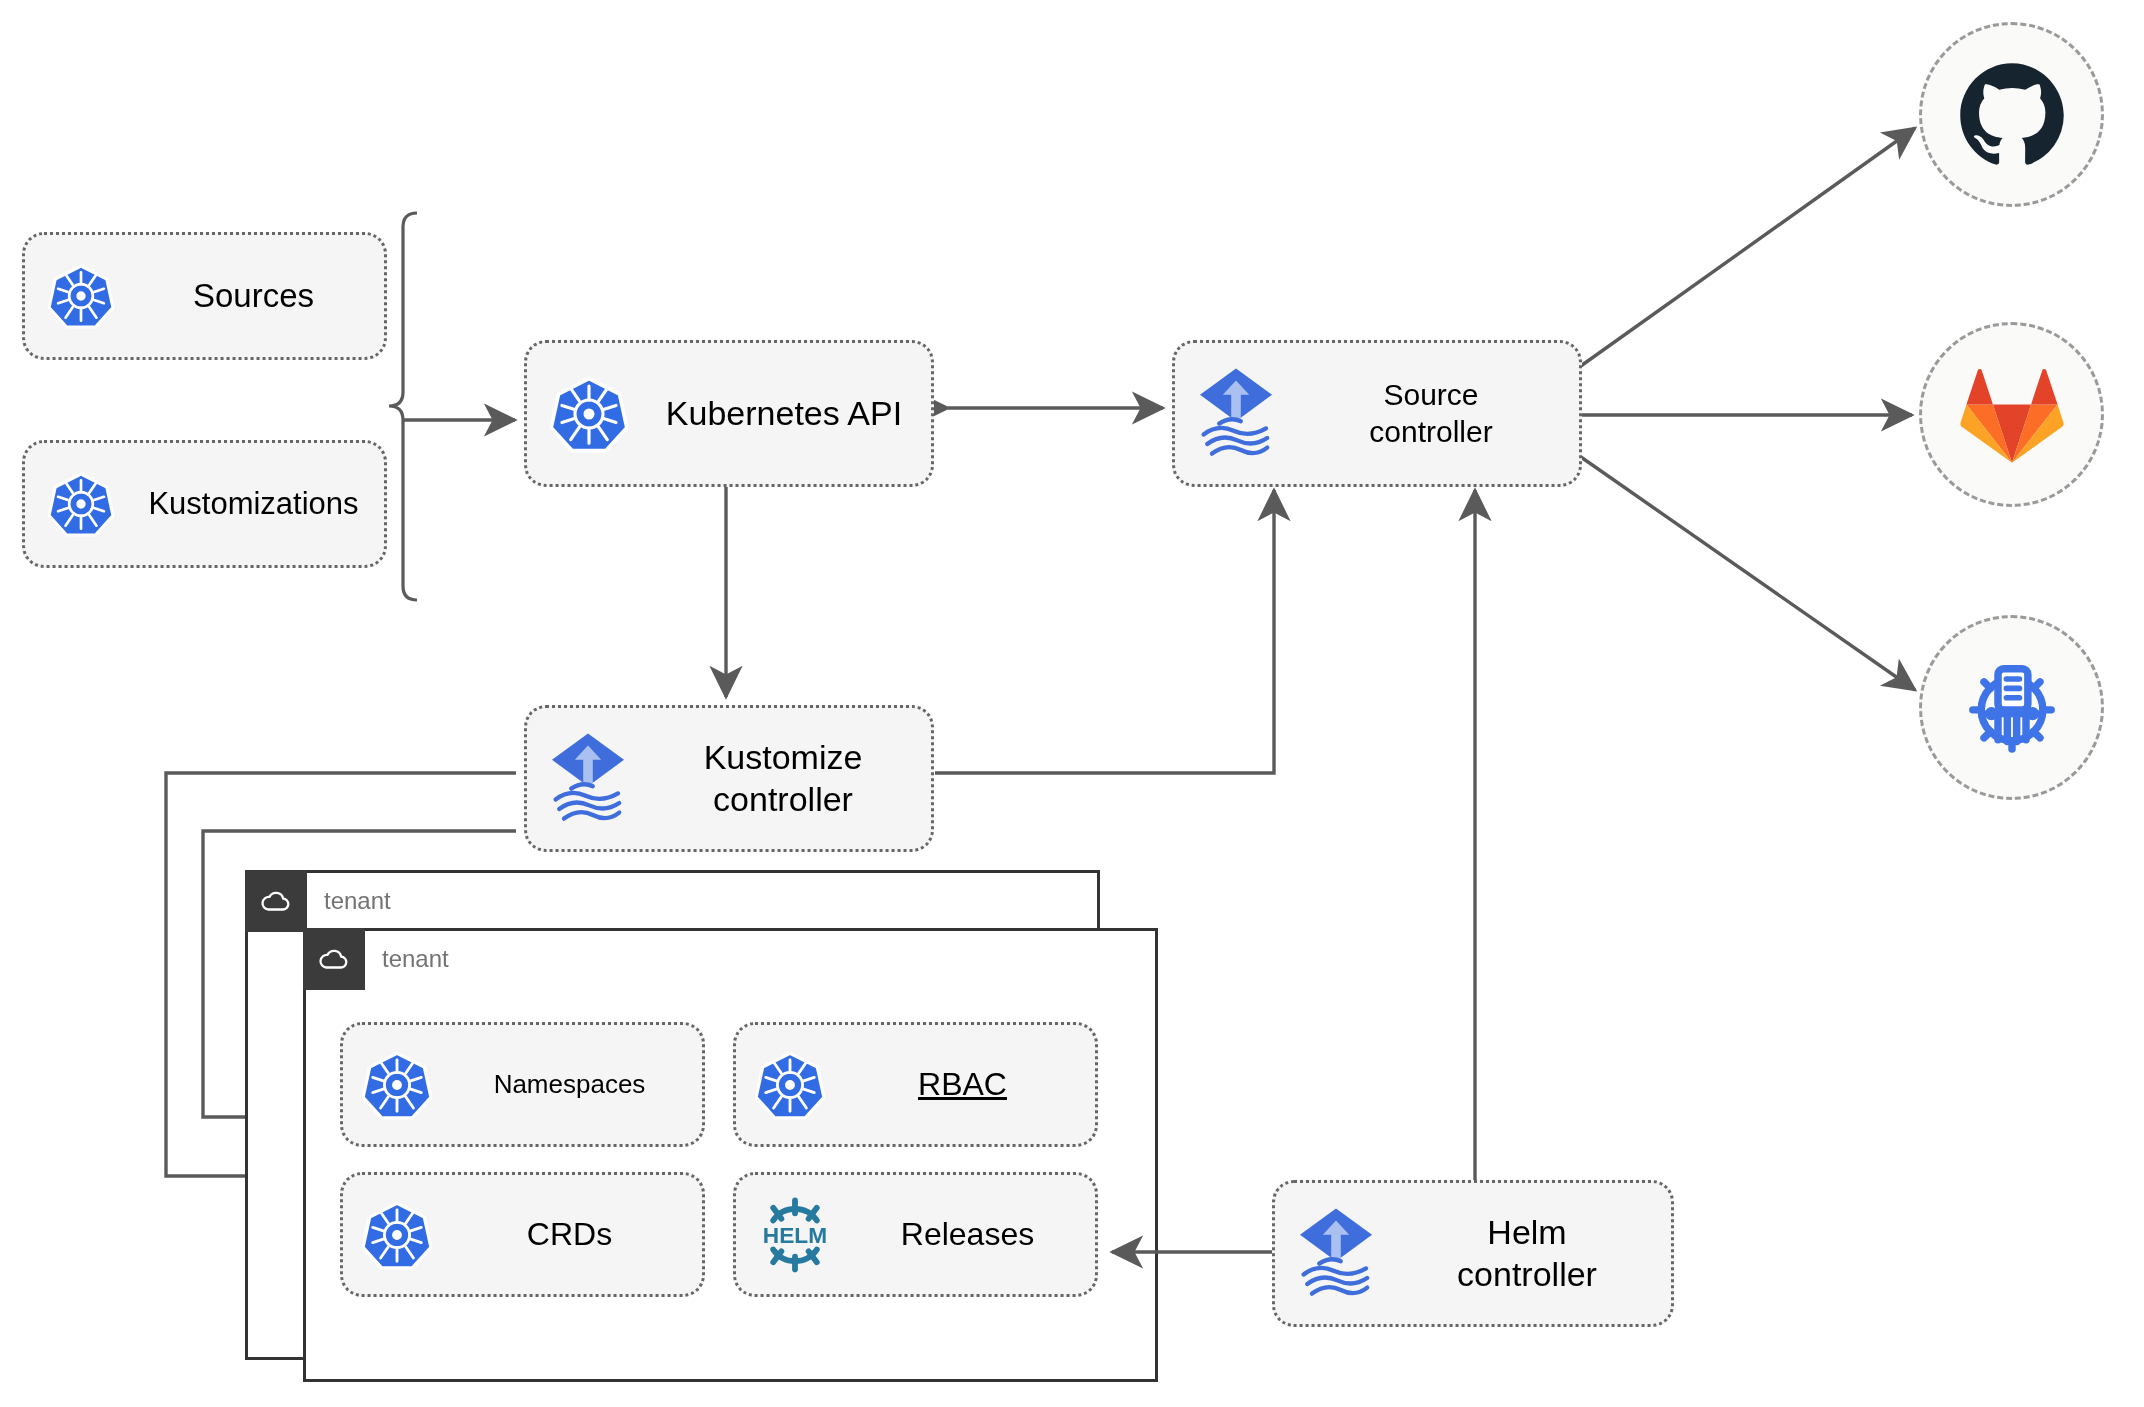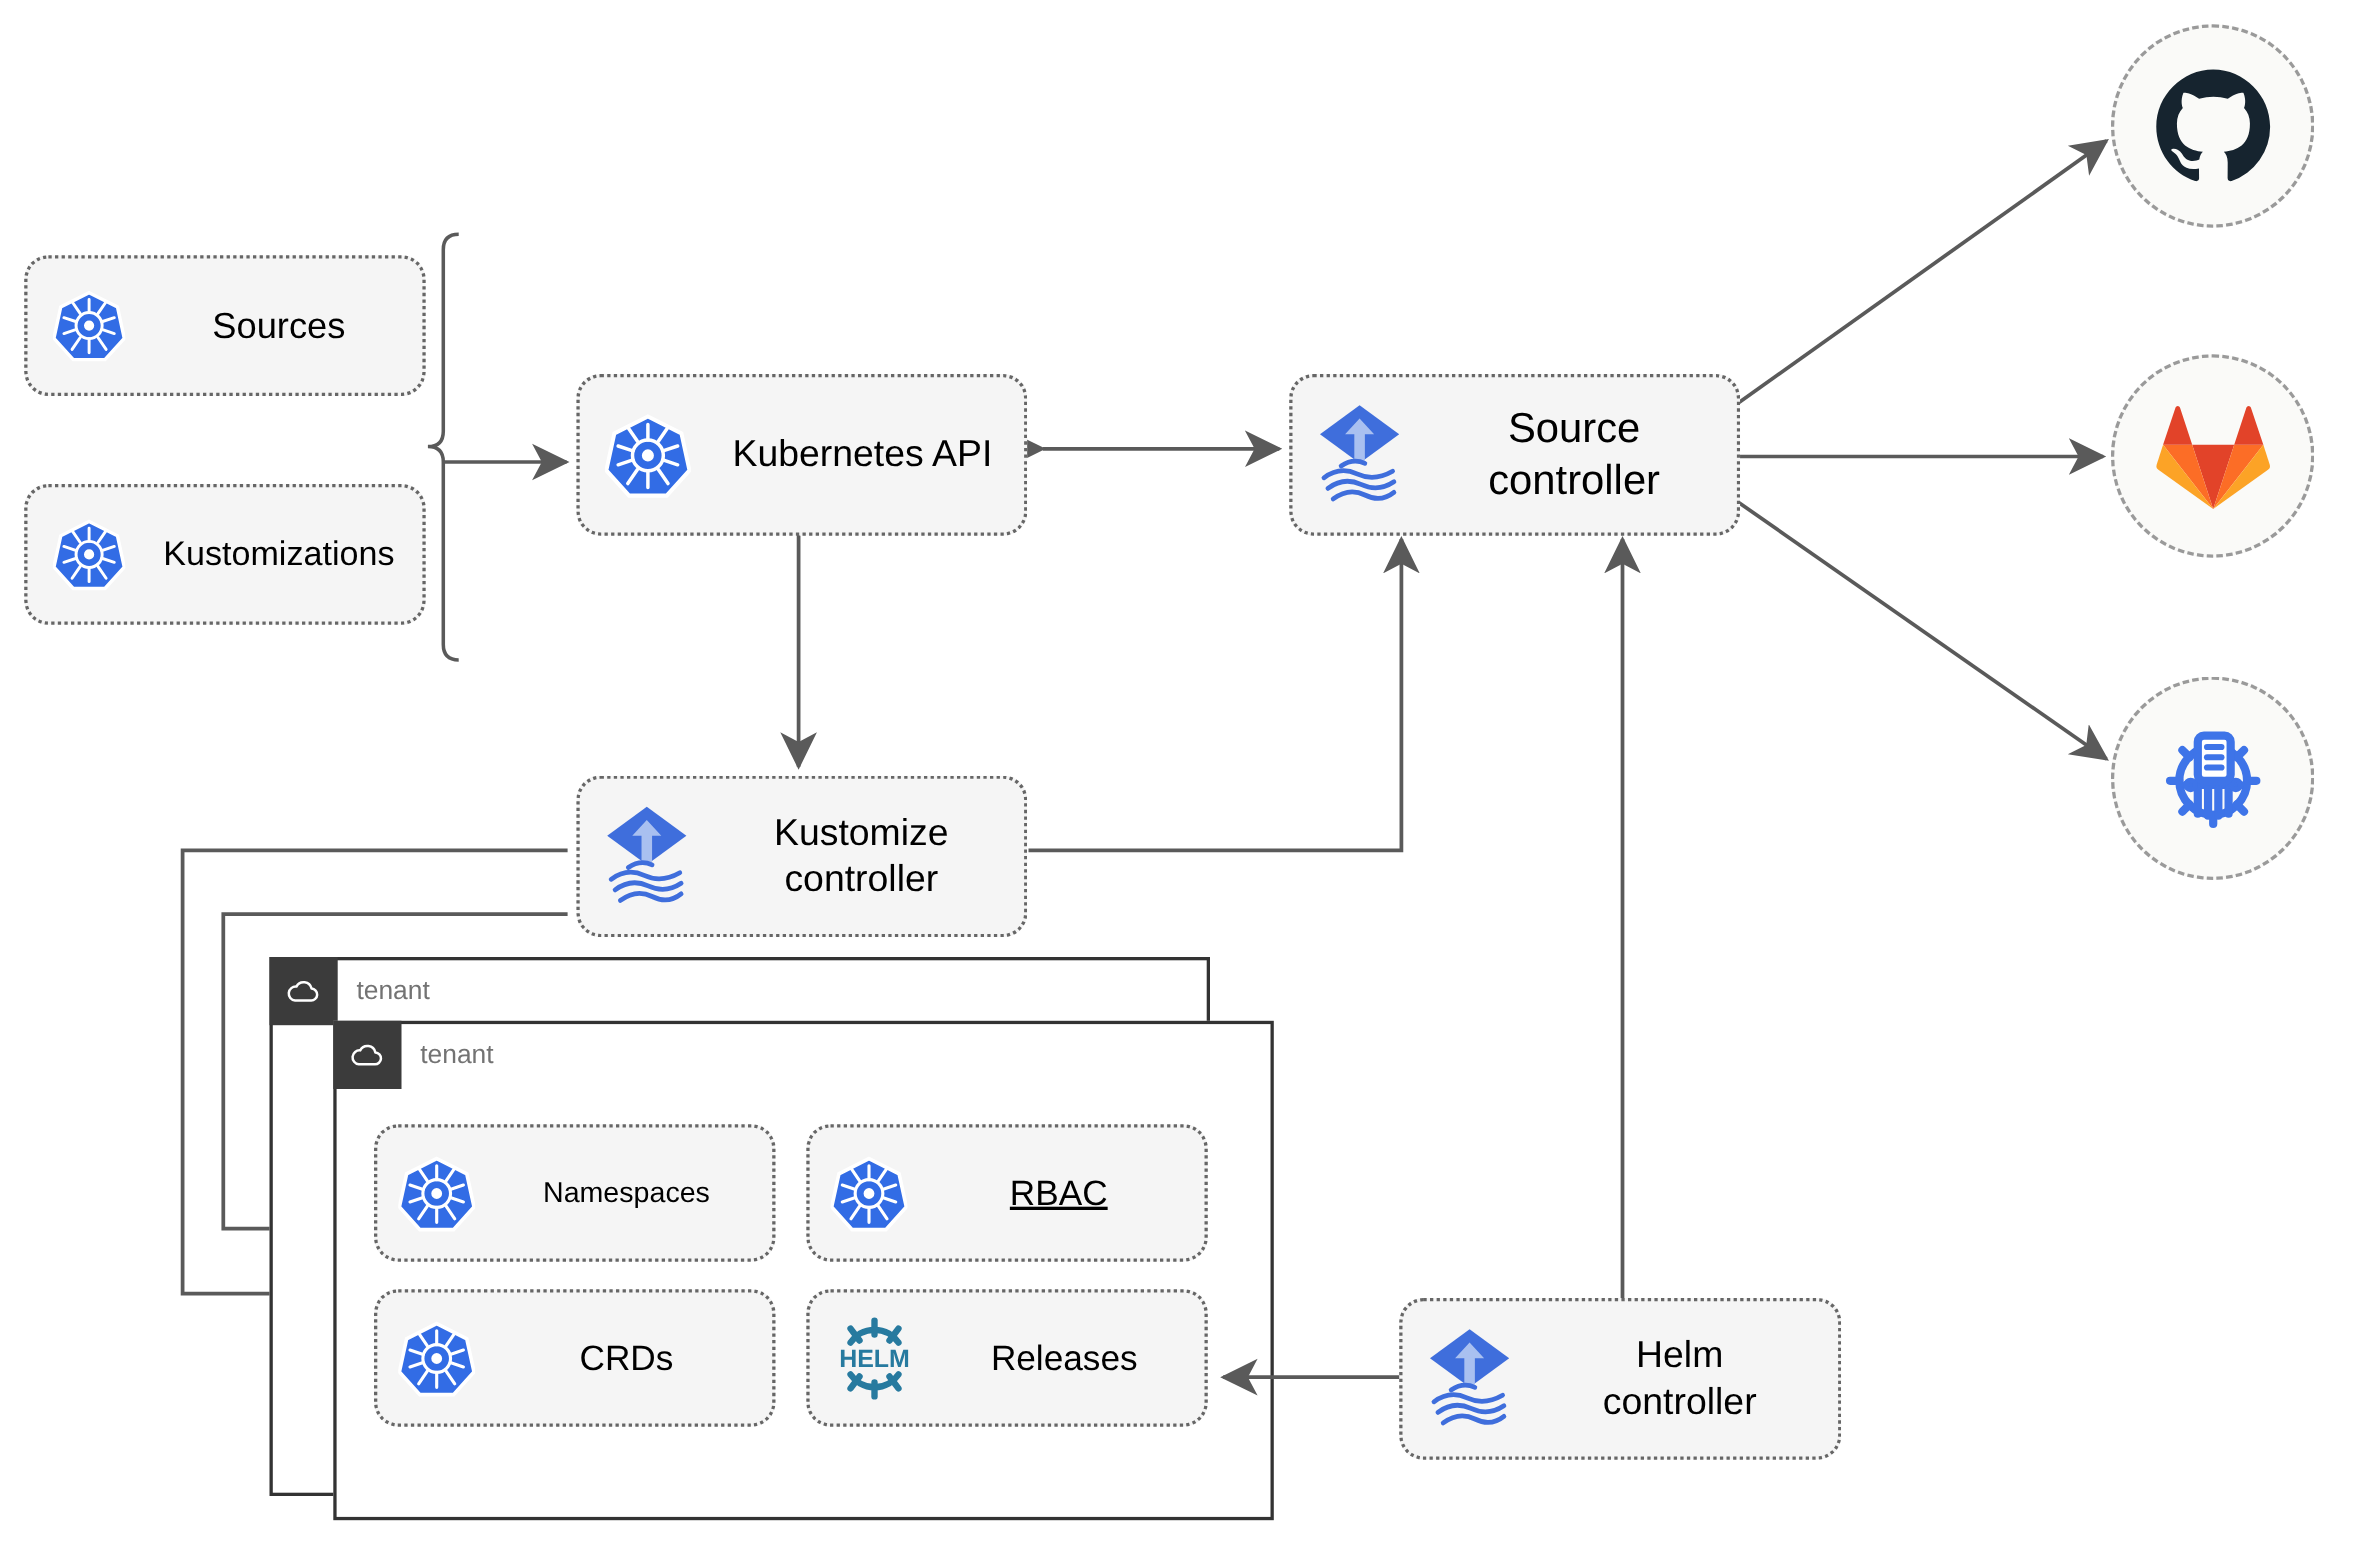--- a/index.html
+++ b/index.html
@@ -177,21 +177,21 @@
         <path d="M36 2 L66 24 L36 46 L6 24 Z" fill="#3F6EDC"></path>
         <path d="M36 12 L47 24 L40 24 L40 44 L32 44 L32 24 L25 24 Z" fill="#A9C0F0"></path>
         <g stroke="#3F6EDC" stroke-width="3.6" fill="none" stroke-linecap="round">
           <path d="M9 57 q12 -9 25 -3 q13 6 27 -2"></path>
           <path d="M12 65 q12 -9 25 -3 q13 6 25 -2"></path>
           <path d="M16 73 q12 -9 24 -3 q12 6 22 -2"></path>
           <path d="M22 48 q9 -6 18 -2"></path>
         </g>
       </svg>
     </div>
-    <div class="lbl" style="font-size:38px;">Source
+    <div class="lbl" style="font-size:30px;">Source
 controller</div>
   </div>
 
   <div class="node" style="left:524px;top:705px;width:410px;height:147px;justify-content:center;">
     <div class="ico" style="width:122px;">
       <svg width="88" height="96" viewBox="0 0 72 80">
         <path d="M36 2 L66 24 L36 46 L6 24 Z" fill="#3F6EDC"></path>
         <path d="M36 12 L47 24 L40 24 L40 44 L32 44 L32 24 L25 24 Z" fill="#A9C0F0"></path>
         <g stroke="#3F6EDC" stroke-width="3.6" fill="none" stroke-linecap="round">
           <path d="M9 57 q12 -9 25 -3 q13 6 27 -2"></path>

